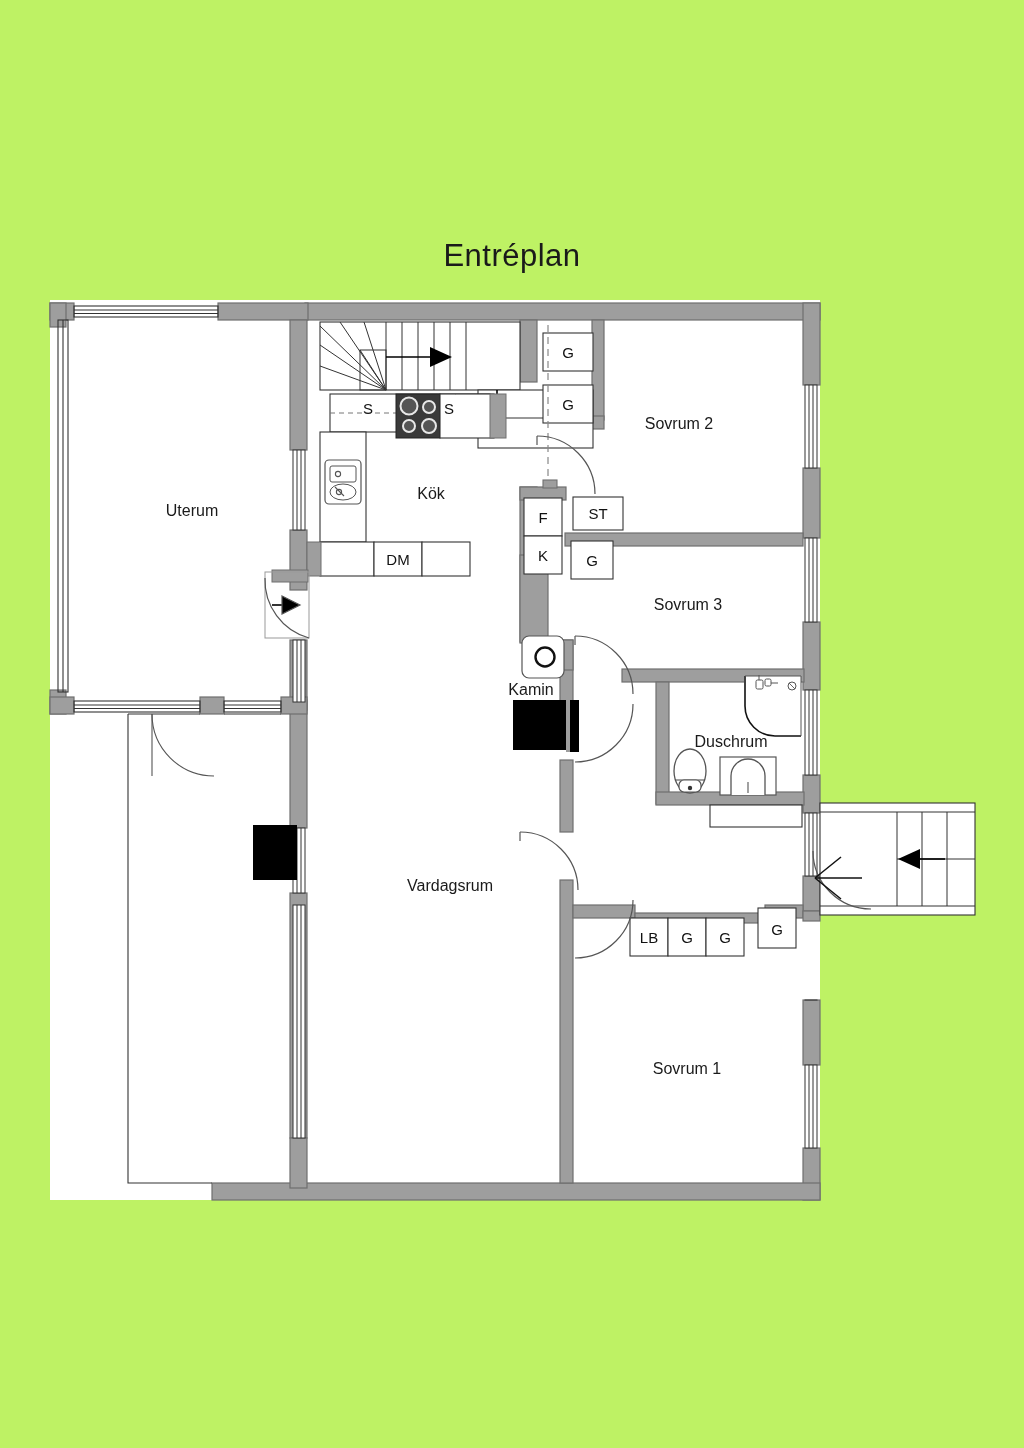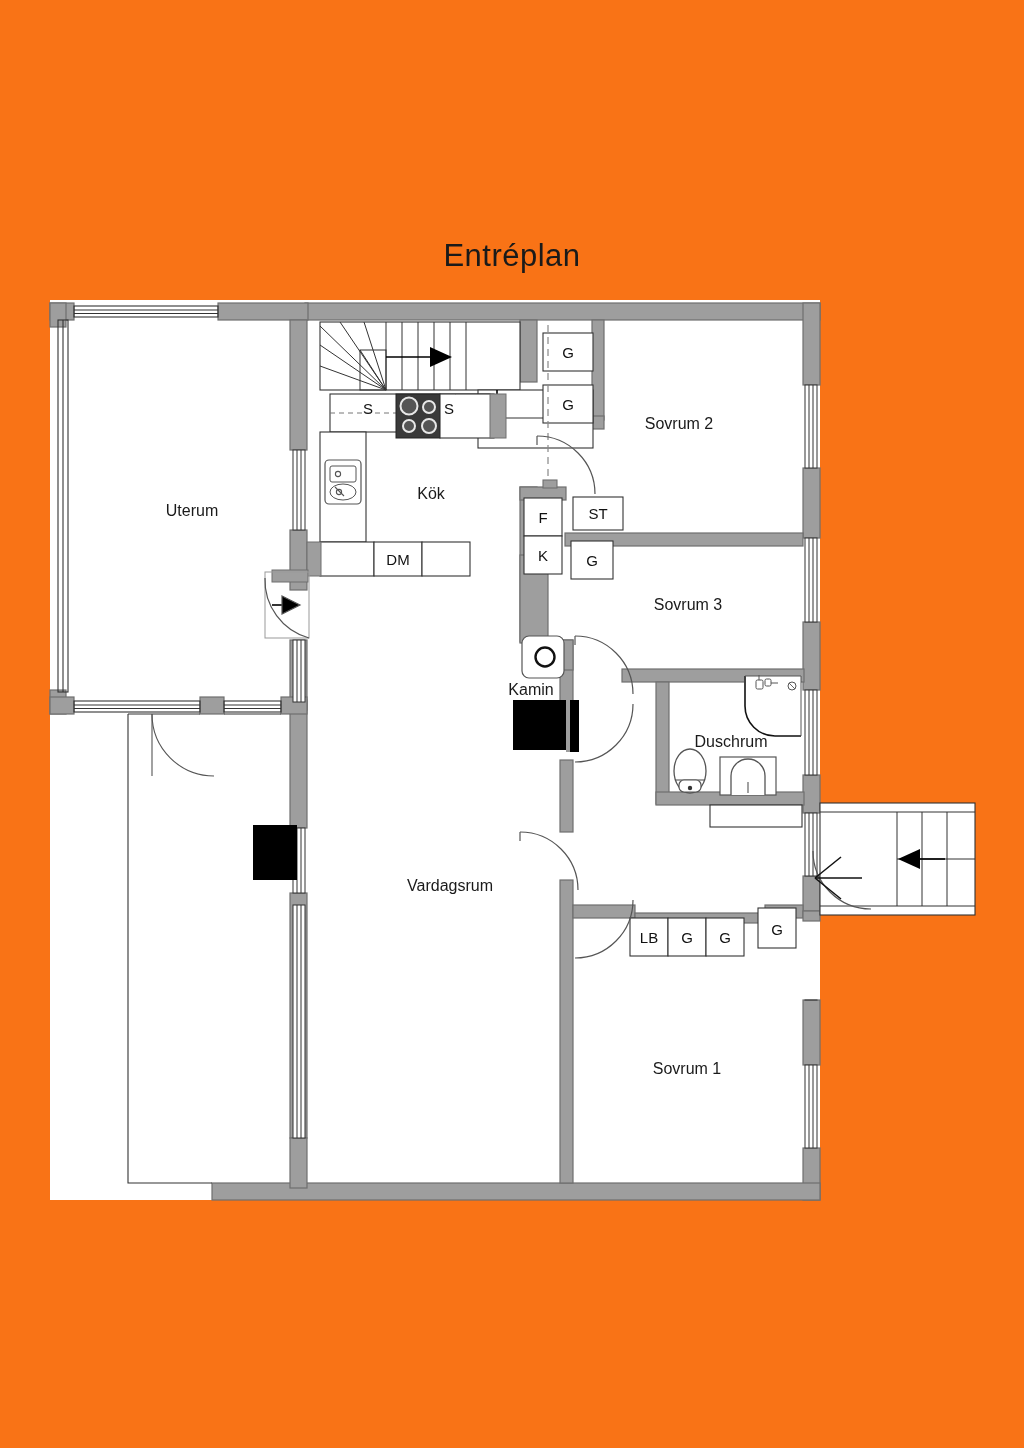--- a/index.html
+++ b/index.html
@@ -1,17 +1,17 @@
 <!DOCTYPE html>
 <html><head>
 <meta charset="utf-8">
 <style>
   html,body{margin:0;padding:0;background:#ffffff;}
   body{width:1024px;height:1448px;font-family:"Liberation Sans",sans-serif;overflow:hidden;}
-  #plan-root{position:relative;width:1024px;height:1448px;background:#f97316;}
+  #plan-root{position:relative;width:1024px;height:1448px;background:#bef264;}
   #plan-title{
     position:absolute;left:0;top:238px;width:1024px;text-align:center;
     font-size:31px;color:#1a1a1a;letter-spacing:.5px;font-weight:400;
   }
   svg{display:block;}
   .rlabel-lg{font-family:"Liberation Sans",sans-serif;font-size:16px;fill:#1a1a1a;}
   .flabel{font-family:"Liberation Sans",sans-serif;font-size:15px;fill:#111;}
 </style>
 </head>
 <body>

